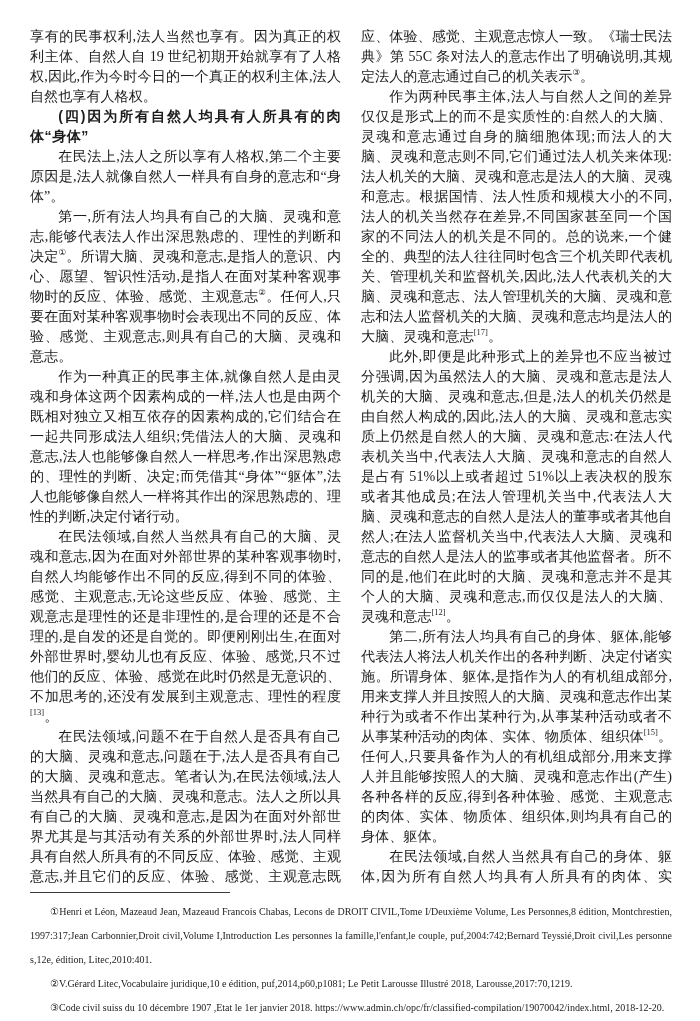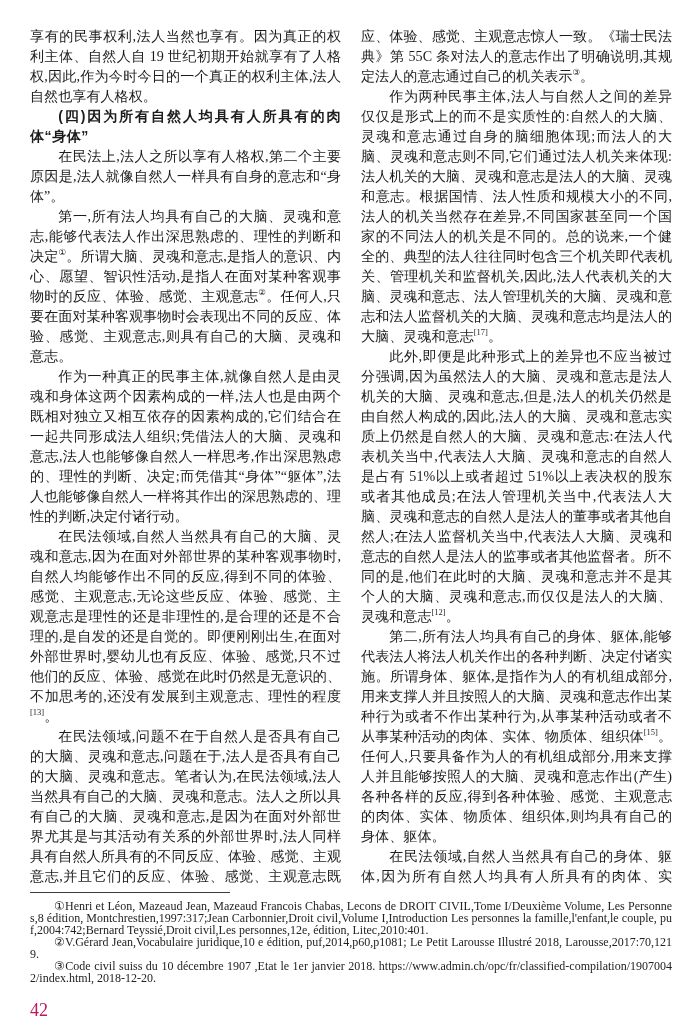--- a/index.html
+++ b/index.html
@@ -48,22 +48,22 @@
     vertical-align: super;
     letter-spacing: 0;
   }
   .footnote-sep {
     width: 200px;
     height: 0;
     border-top: 1.2px solid #3a3a3a;
     margin: 6px 0 7px 0;
   }
   .footnotes {
-    font-size: 12px;
-    line-height: 12px;
+    font-size: 10px;
+    line-height: 24px;
     text-align: justify;
     text-justify: inter-character;
     color: #222222;
   }
   .footnote {
     text-indent: 2em;
     margin: 0;
     word-break: break-all;
   }
   .page-number {
@@ -90,17 +90,17 @@
         <div class="para">应、体验、感觉、主观意志惊人一致。《瑞士民法典》第 55C 条对法人的意志作出了明确说明,其规定法人的意志通过自己的机关表示<sup>③</sup>。</div>
         <div class="para indent">作为两种民事主体,法人与自然人之间的差异仅仅是形式上的而不是实质性的:自然人的大脑、灵魂和意志通过自身的脑细胞体现;而法人的大脑、灵魂和意志则不同,它们通过法人机关来体现:法人机关的大脑、灵魂和意志是法人的大脑、灵魂和意志。根据国情、法人性质和规模大小的不同,法人的机关当然存在差异,不同国家甚至同一个国家的不同法人的机关是不同的。总的说来,一个健全的、典型的法人往往同时包含三个机关即代表机关、管理机关和监督机关,因此,法人代表机关的大脑、灵魂和意志、法人管理机关的大脑、灵魂和意志和法人监督机关的大脑、灵魂和意志均是法人的大脑、灵魂和意志<sup>[17]</sup>。</div>
         <div class="para indent">此外,即便是此种形式上的差异也不应当被过分强调,因为虽然法人的大脑、灵魂和意志是法人机关的大脑、灵魂和意志,但是,法人的机关仍然是由自然人构成的,因此,法人的大脑、灵魂和意志实质上仍然是自然人的大脑、灵魂和意志:在法人代表机关当中,代表法人大脑、灵魂和意志的自然人是占有 51%以上或者超过 51%以上表决权的股东或者其他成员;在法人管理机关当中,代表法人大脑、灵魂和意志的自然人是法人的董事或者其他自然人;在法人监督机关当中,代表法人大脑、灵魂和意志的自然人是法人的监事或者其他监督者。所不同的是,他们在此时的大脑、灵魂和意志并不是其个人的大脑、灵魂和意志,而仅仅是法人的大脑、灵魂和意志<sup>[12]</sup>。</div>
         <div class="para indent">第二,所有法人均具有自己的身体、躯体,能够代表法人将法人机关作出的各种判断、决定付诸实施。所谓身体、躯体,是指作为人的有机组成部分,用来支撑人并且按照人的大脑、灵魂和意志作出某种行为或者不作出某种行为,从事某种活动或者不从事某种活动的肉体、实体、物质体、组织体<sup>[15]</sup>。任何人,只要具备作为人的有机组成部分,用来支撑人并且能够按照人的大脑、灵魂和意志作出(产生)各种各样的反应,得到各种体验、感觉、主观意志的肉体、实体、物质体、组织体,则均具有自己的身体、躯体。</div>
         <div class="para indent">在民法领域,自然人当然具有自己的身体、躯体,因为所有自然人均具有人所具有的肉体、实体、</div>
       </div>
   </div>
   <div class="footnote-sep"></div>
   <div class="footnotes" id="footnotes">
       <div class="footnote">①Henri et Léon, Mazeaud Jean, Mazeaud Francois Chabas, Lecons de DROIT CIVIL,Tome I/Deuxième Volume, Les Personnes,8 édition, Montchrestien,1997:317;Jean Carbonnier,Droit civil,Volume I,Introduction Les personnes la famille,l'enfant,le couple, puf,2004:742;Bernard Teyssié,Droit civil,Les personnes,12e, édition, Litec,2010:401.</div>
-      <div class="footnote">②V.Gérard Jean,Vocabulaire juridique,10 e édition, puf,2014,p60,p1081; Le Petit Larousse Illustré 2018, Larousse,2017:70,1219.</div>
+      <div class="footnote">②V.Gérard Litec,Vocabulaire juridique,10 e édition, puf,2014,p60,p1081; Le Petit Larousse Illustré 2018, Larousse,2017:70,1219.</div>
       <div class="footnote">③Code civil suiss du 10 décembre 1907 ,Etat le 1er janvier 2018. https://www.admin.ch/opc/fr/classified-compilation/19070042/index.html, 2018-12-20.</div>
     </div>
   <div class="page-number">42</div>
 </div>
 
 </body></html>

